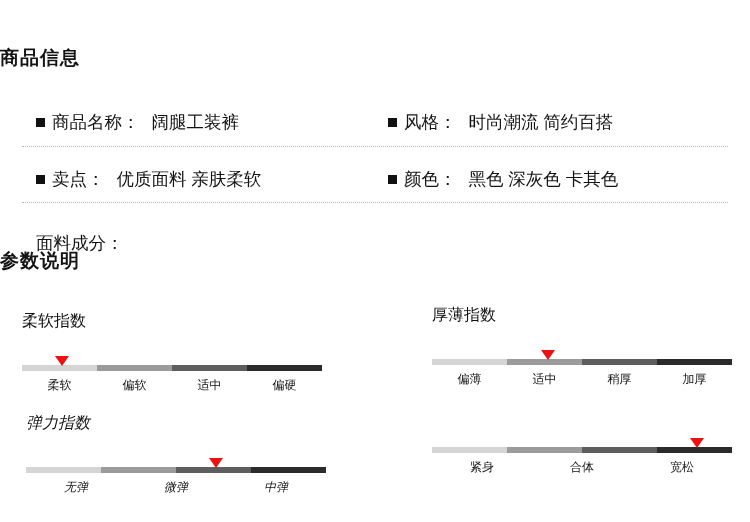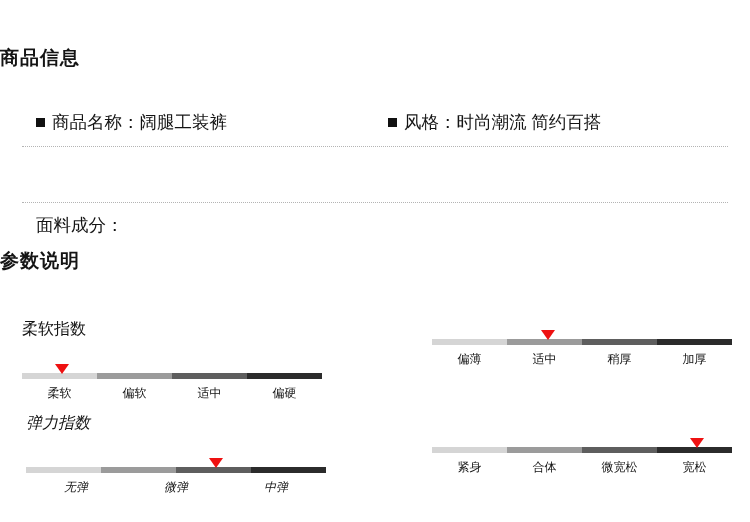--- a/index.html
+++ b/index.html
@@ -37,21 +37,21 @@
 
   
   .info-row {
     position: absolute;
     left: 0;
     width: 750px;
     height: 34px;
   }
   #info-row-1 { top: 105px; }
   #info-row-2 { top: 162px; }
-  #info-row-3 { top: 208px; }
+  #info-row-3 { top: 226px; }
 
   .info-cell {
     position: absolute;
     display: flex;
     align-items: center;
     height: 34px;
     font-size: 17.5px;
     color: #141414;
     white-space: nowrap;
   }
@@ -62,39 +62,39 @@
     display: inline-block;
     width: 9px;
     height: 9px;
     background: #111111;
     margin-right: 7px;
     flex: 0 0 auto;
     position: relative;
     top: 0px;
   }
   .info-key   { font-weight: normal; }
-  .info-value { font-weight: normal; margin-left: 0; }
+  .info-value { font-weight: normal; margin-left: 12px; }
 
   
   .dotted-sep {
     position: absolute;
     left: 22px;
     width: 706px;
     height: 0;
     border-top: 1px dotted #b4b4b4;
   }
   #sep-1 { top: 146px; }
   #sep-2 { top: 202px; }
 
   
   .meter {
     position: absolute;
     width: 300px;
   }
-  #meter-softness  { left: 22px;  top: 319px; }
+  #meter-softness  { left: 22px;  top: 311px; }
   #meter-thickness { left: 432px; top: 305px; }
   #meter-elastic   { left: 26px;  top: 413px; font-style: italic; }
   #meter-fit       { left: 432px; top: 413px; }
 
   .meter-title {
     font-size: 16px;
     color: #141414;
     line-height: 20px;
     margin: 0 0 0 0;
     white-space: nowrap;
@@ -158,20 +158,32 @@
     </div>
     <div class="info-cell right">
       <span class="bullet"></span>
       <span class="info-key">风格：</span>
       <span class="info-value">时尚潮流 简约百搭</span>
     </div>
   </div>
 
   <div class="dotted-sep" id="sep-1"></div>
 
+  <div class="info-row" id="info-row-2">
+    <div class="info-cell left">
+      <span class="bullet"></span>
+      <span class="info-key">卖点：</span>
+      <span class="info-value">优质面料 亲肤柔软</span>
+    </div>
+    <div class="info-cell right">
+      <span class="bullet"></span>
+      <span class="info-key">颜色：</span>
+      <span class="info-value">黑色 深灰色 卡其色</span>
+    </div>
+  </div>
 
   <div class="dotted-sep" id="sep-2"></div>
 
   <div class="info-row" id="info-row-3">
     <div class="info-cell left">
       <span class="info-key">面料成分：</span>
     </div>
   </div>
 
   <div class="section-title" id="title-param-desc">参数说明</div>
@@ -189,20 +201,21 @@
     </div>
     <div class="meter-labels">
       <span>柔软</span>
       <span>偏软</span>
       <span>适中</span>
       <span>偏硬</span>
     </div>
   </div>
 
   <div class="meter" id="meter-thickness">
+    <div class="meter-title">厚薄指数</div>
     <div class="meter-track-wrap">
       <div class="meter-track">
         <div class="seg seg-1"></div>
         <div class="seg seg-2"></div>
         <div class="seg seg-3"></div>
         <div class="seg seg-4"></div>
       </div>
       <div class="marker" style="left: 38.7%;"></div>
     </div>
     <div class="meter-labels">
@@ -237,18 +250,17 @@
         <div class="seg seg-1"></div>
         <div class="seg seg-2"></div>
         <div class="seg seg-3"></div>
         <div class="seg seg-4"></div>
       </div>
       <div class="marker" style="left: 88.3%;"></div>
     </div>
     <div class="meter-labels">
       <span>紧身</span>
       <span>合体</span>
-      <span>微宽松</span>
       <span>宽松</span>
     </div>
   </div>
 
 </div>
 
 </body></html>

